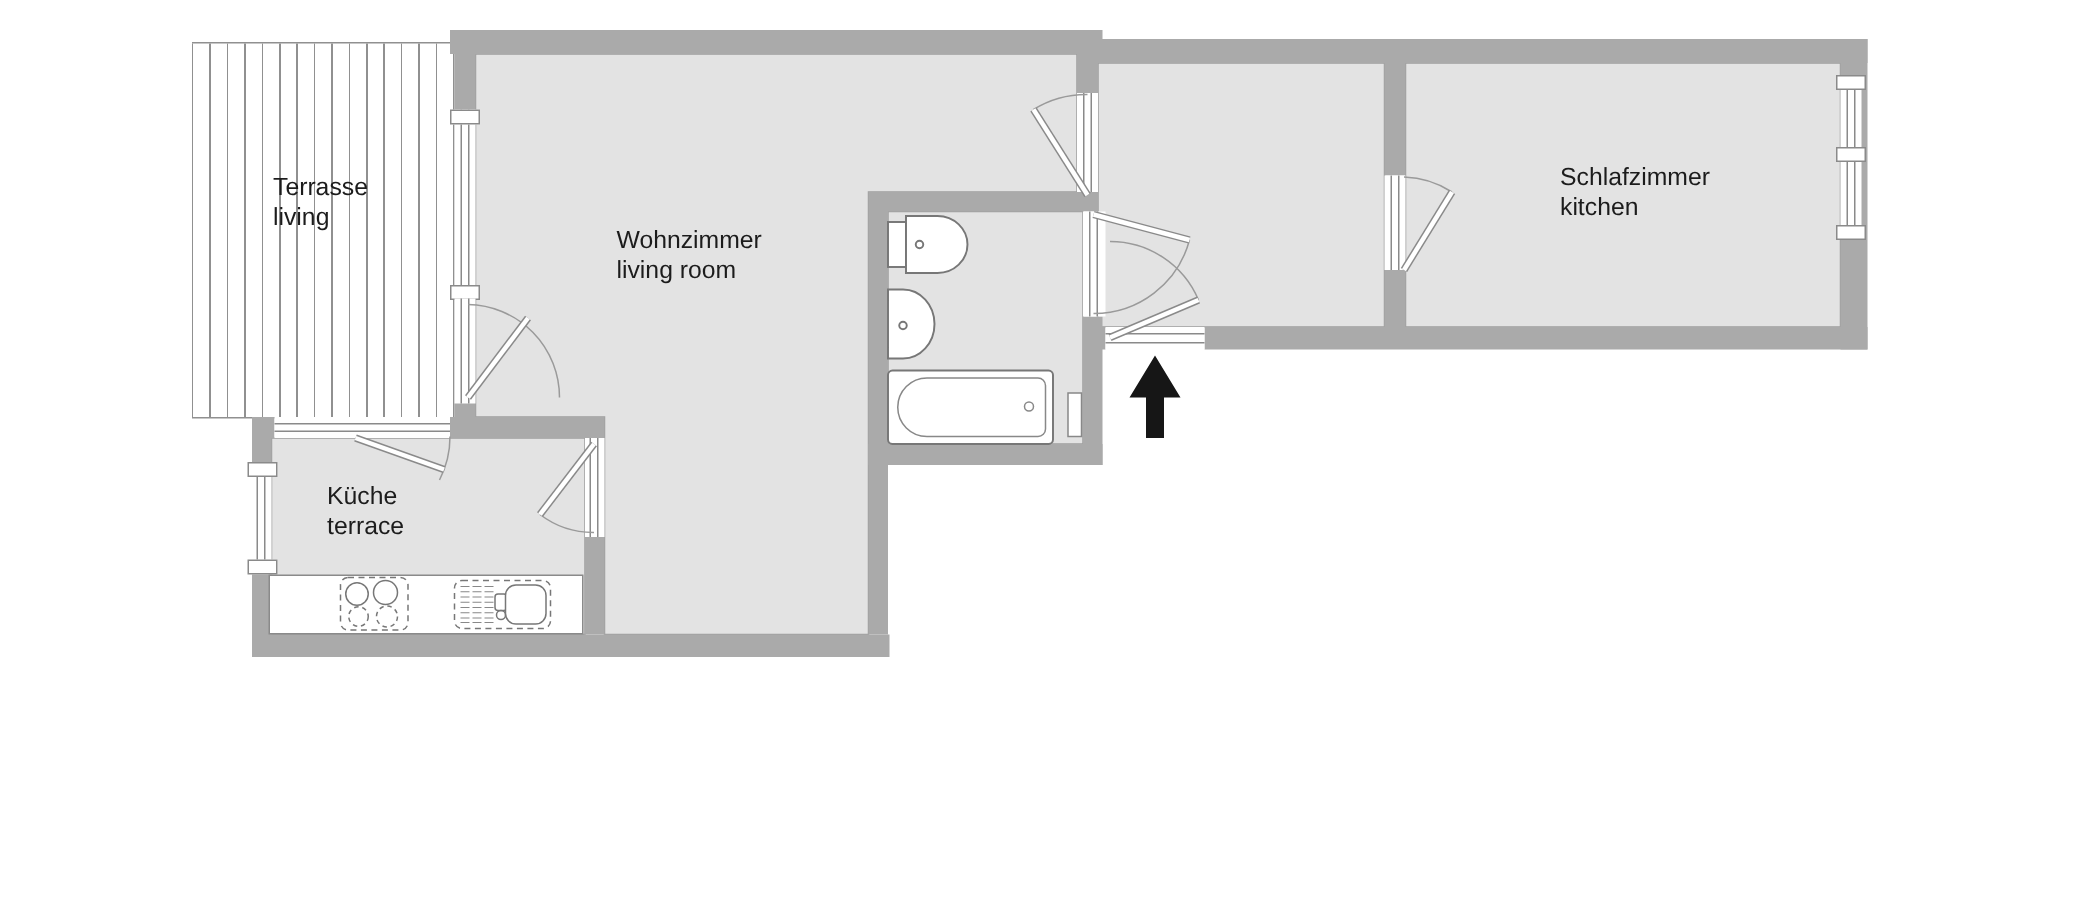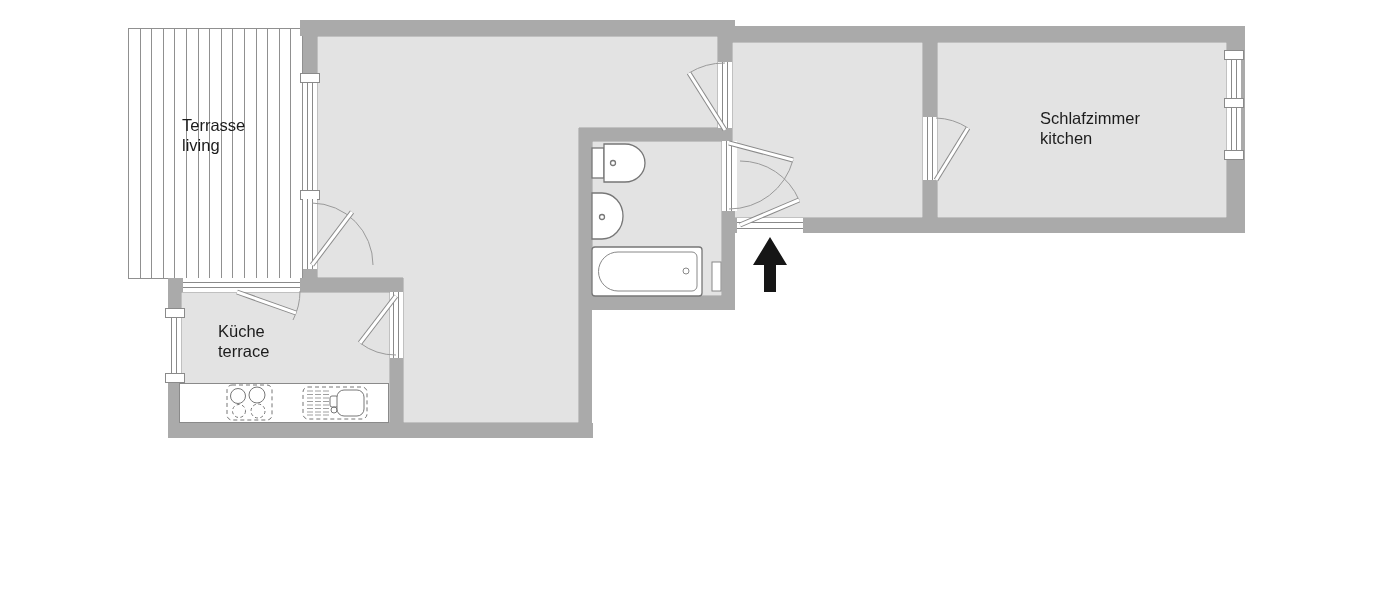--- a/index.html
+++ b/index.html
@@ -177,20 +177,24 @@
       <rect x="337" y="390" width="27" height="26" rx="7"></rect>
     </g>
 
     <polygon fill="#161616" points="770,237 753,265 764,265 764,292 776,292 776,265 787,265"></polygon>
   </svg>
 
   <div class="room-label" style="left:182px;top:116px">
     <span>Terrasse</span>
     <span>living</span>
   </div>
+  <div class="room-label" style="left:411px;top:151px">
+    <span>Wohnzimmer</span>
+    <span>living room</span>
+  </div>
   <div class="room-label" style="left:218px;top:322px">
     <span>Küche</span>
     <span>terrace</span>
   </div>
   <div class="room-label" style="left:1040px;top:109px">
     <span>Schlafzimmer</span>
     <span>kitchen</span>
   </div>
 
 </div>

